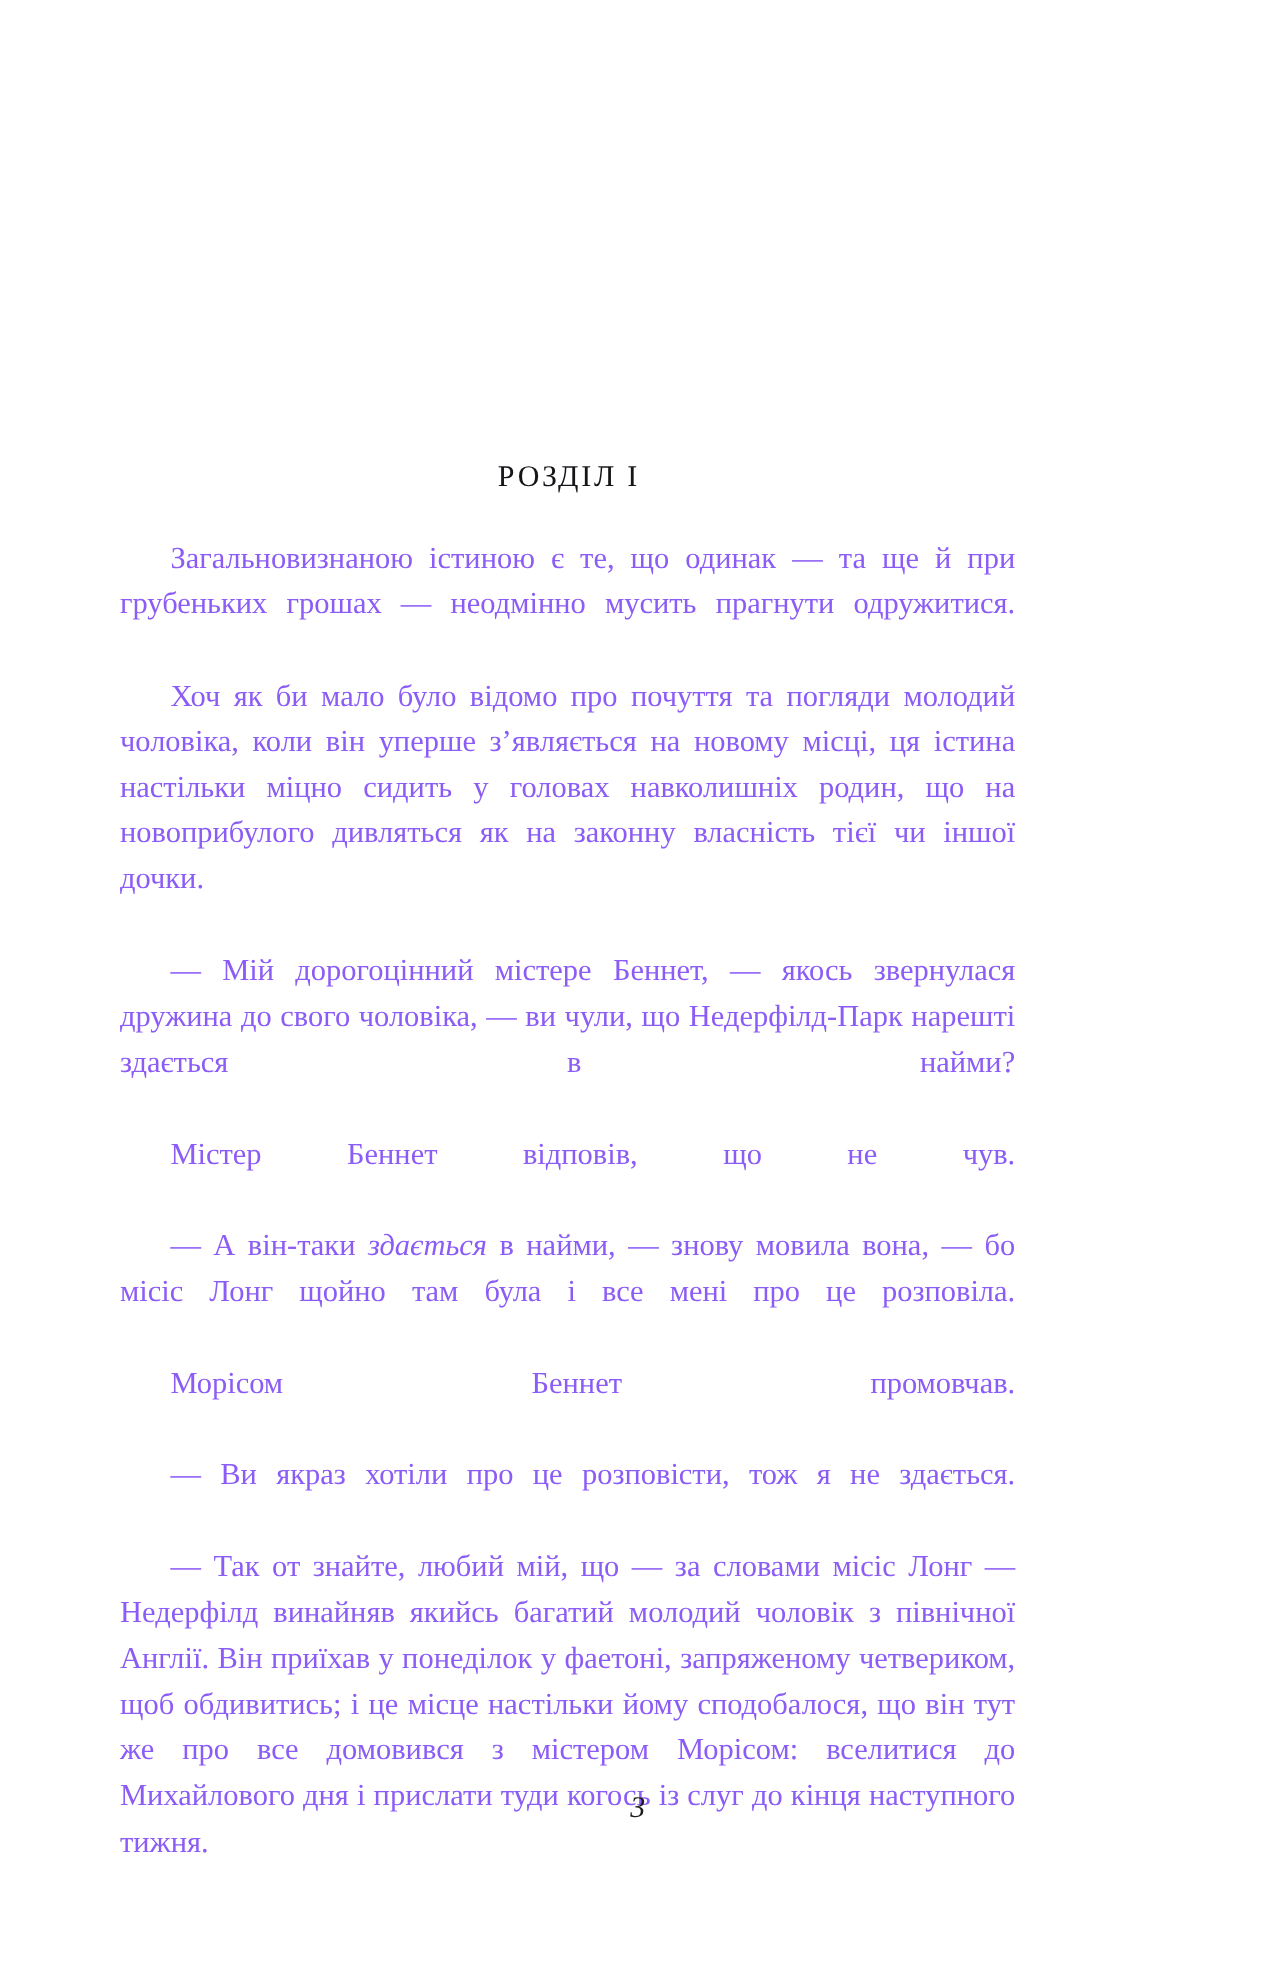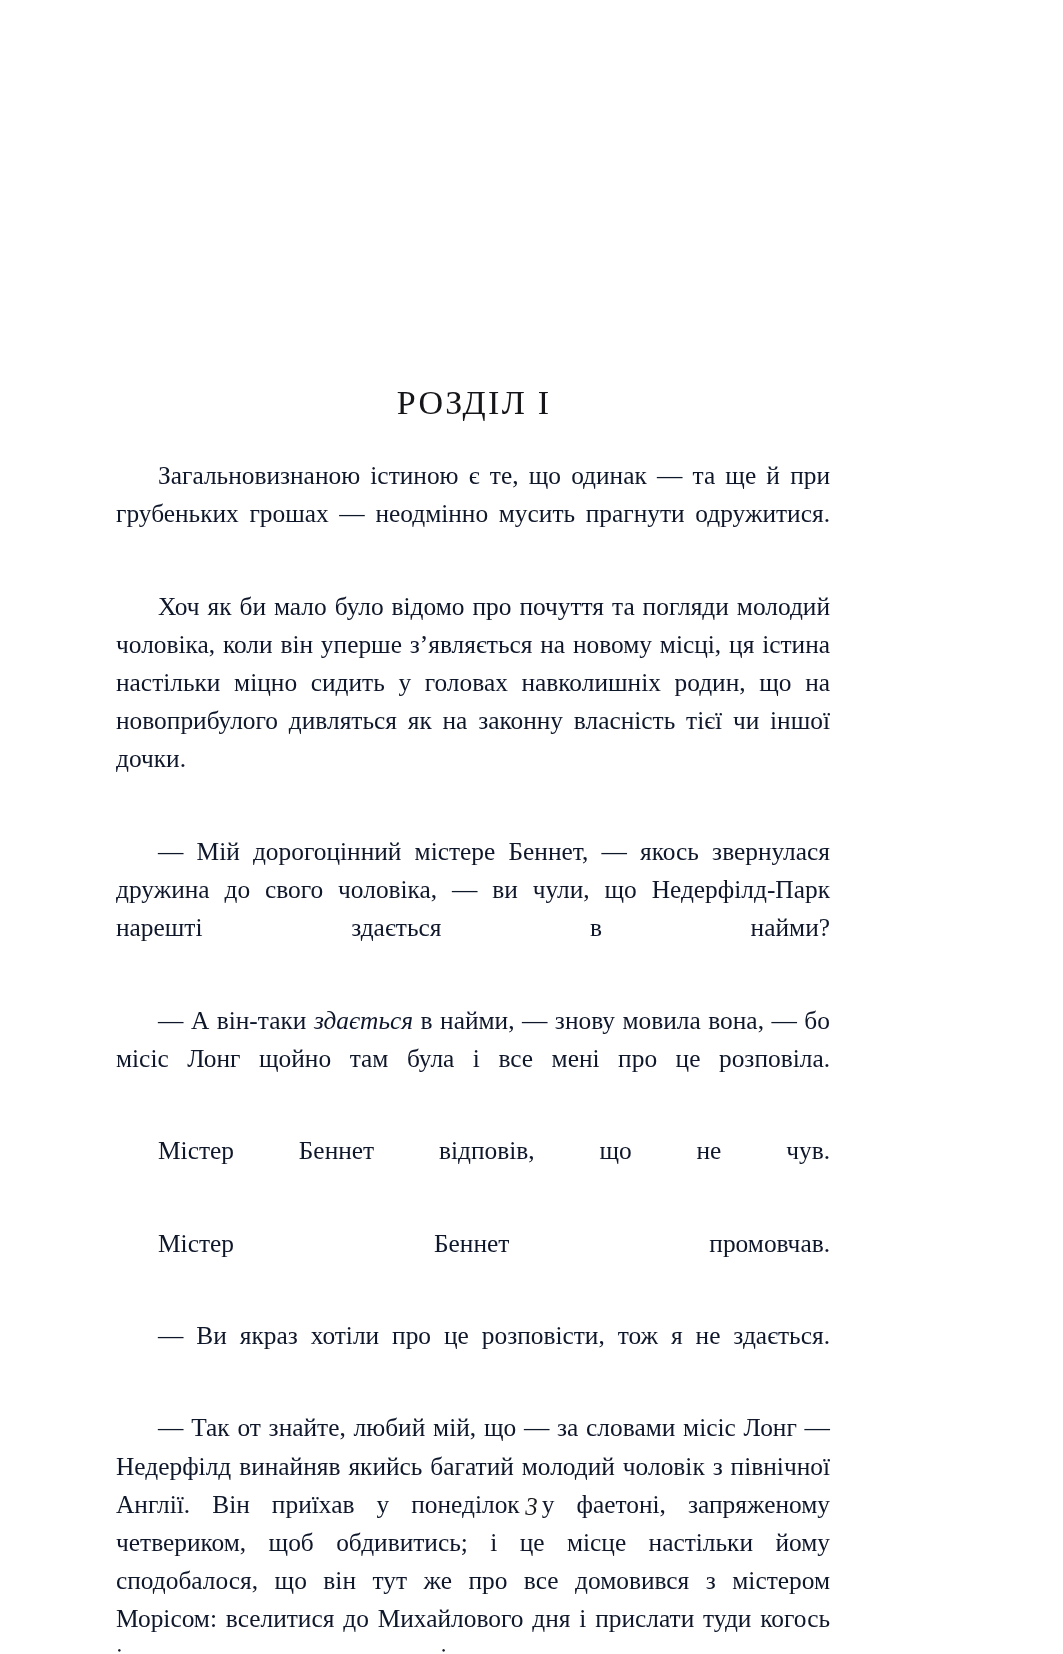--- a/index.html
+++ b/index.html
@@ -27,36 +27,36 @@
   
   .text-block {
     position: absolute;
     left: 100px;
     top: 384px;
     width: 746px;
   }
 
   .chapter-heading {
     text-align: center;
-    font-size: 34px;
+    font-size: 25px;
     letter-spacing: 2.3px;
     font-weight: 400;
     margin: 0 0 34px 0;
     color: #16161a;
     text-indent: 2.3px; 
   }
 
   p.para {
-    margin: 16px;
+    margin: 0;
     font-size: 25.4px;
     line-height: 38.2px;
     text-align: justify;
     text-justify: inter-word;
     text-indent: 42px;
-    color: #0f172a;
+    color: #8b5cf6;
     hyphens: manual;
     word-spacing: 0.1px;
   }
 
   
   p.para::after {
     content: "";
     display: inline-block;
     width: 100%;
   }
@@ -82,25 +82,25 @@
 
 <div class="page">
 
   <div class="text-block">
 
     <h1 class="chapter-heading">РОЗДІЛ I</h1>
 
     <p class="para">Загальновизнаною істиною є те, що одинак — та ще й при грубеньких грошах — неодмінно мусить прагнути одружитися.</p>
     <p class="para">Хоч як би мало було відомо про почуття та погляди молодий чоловіка, коли він уперше з’являється на новому місці, ця істина настільки міцно сидить у головах навколишніх родин, що на новоприбулого дивляться як на законну власність тієї чи іншої дочки.</p>
     <p class="para">— Мій дорогоцінний містере Беннет, — якось звернулася дружина до свого чоловіка, — ви чули, що Недерфілд-Парк нарешті здається в найми?</p>
+    <p class="para">Містер Беннет відповів, що не чув.</p>
+
     <p class="para"><span>— А він-таки </span><i>здається</i><span> в найми, — знову мовила вона, — бо місіс Лонг щойно там була і все мені про це розповіла.</span></p>
 
-    <p class="para">Містер Беннет відповів, що не чув.</p>
-
-    <p class="para">Містер Беннет промовчав.</p>
+    <p class="para">Морісом Беннет промовчав.</p>
     <p class="para">— Ви якраз хотіли про це розповісти, тож я не здається.</p>
     <p class="para">— Так от знайте, любий мій, що — за словами місіс Лонг — Недерфілд винайняв якийсь багатий молодий чоловік з північної Англії. Він приїхав у понеділок у фаетоні, запряженому четвериком, щоб обдивитись; і це місце настільки йому сподобалося, що він тут же про все домовився з містером Морісом: вселитися до Михайлового дня і прислати туди когось із слуг до кінця наступного тижня.</p>
 
   </div>
 
   <div class="folio">3</div>
 
 </div>
 
 </body></html>

